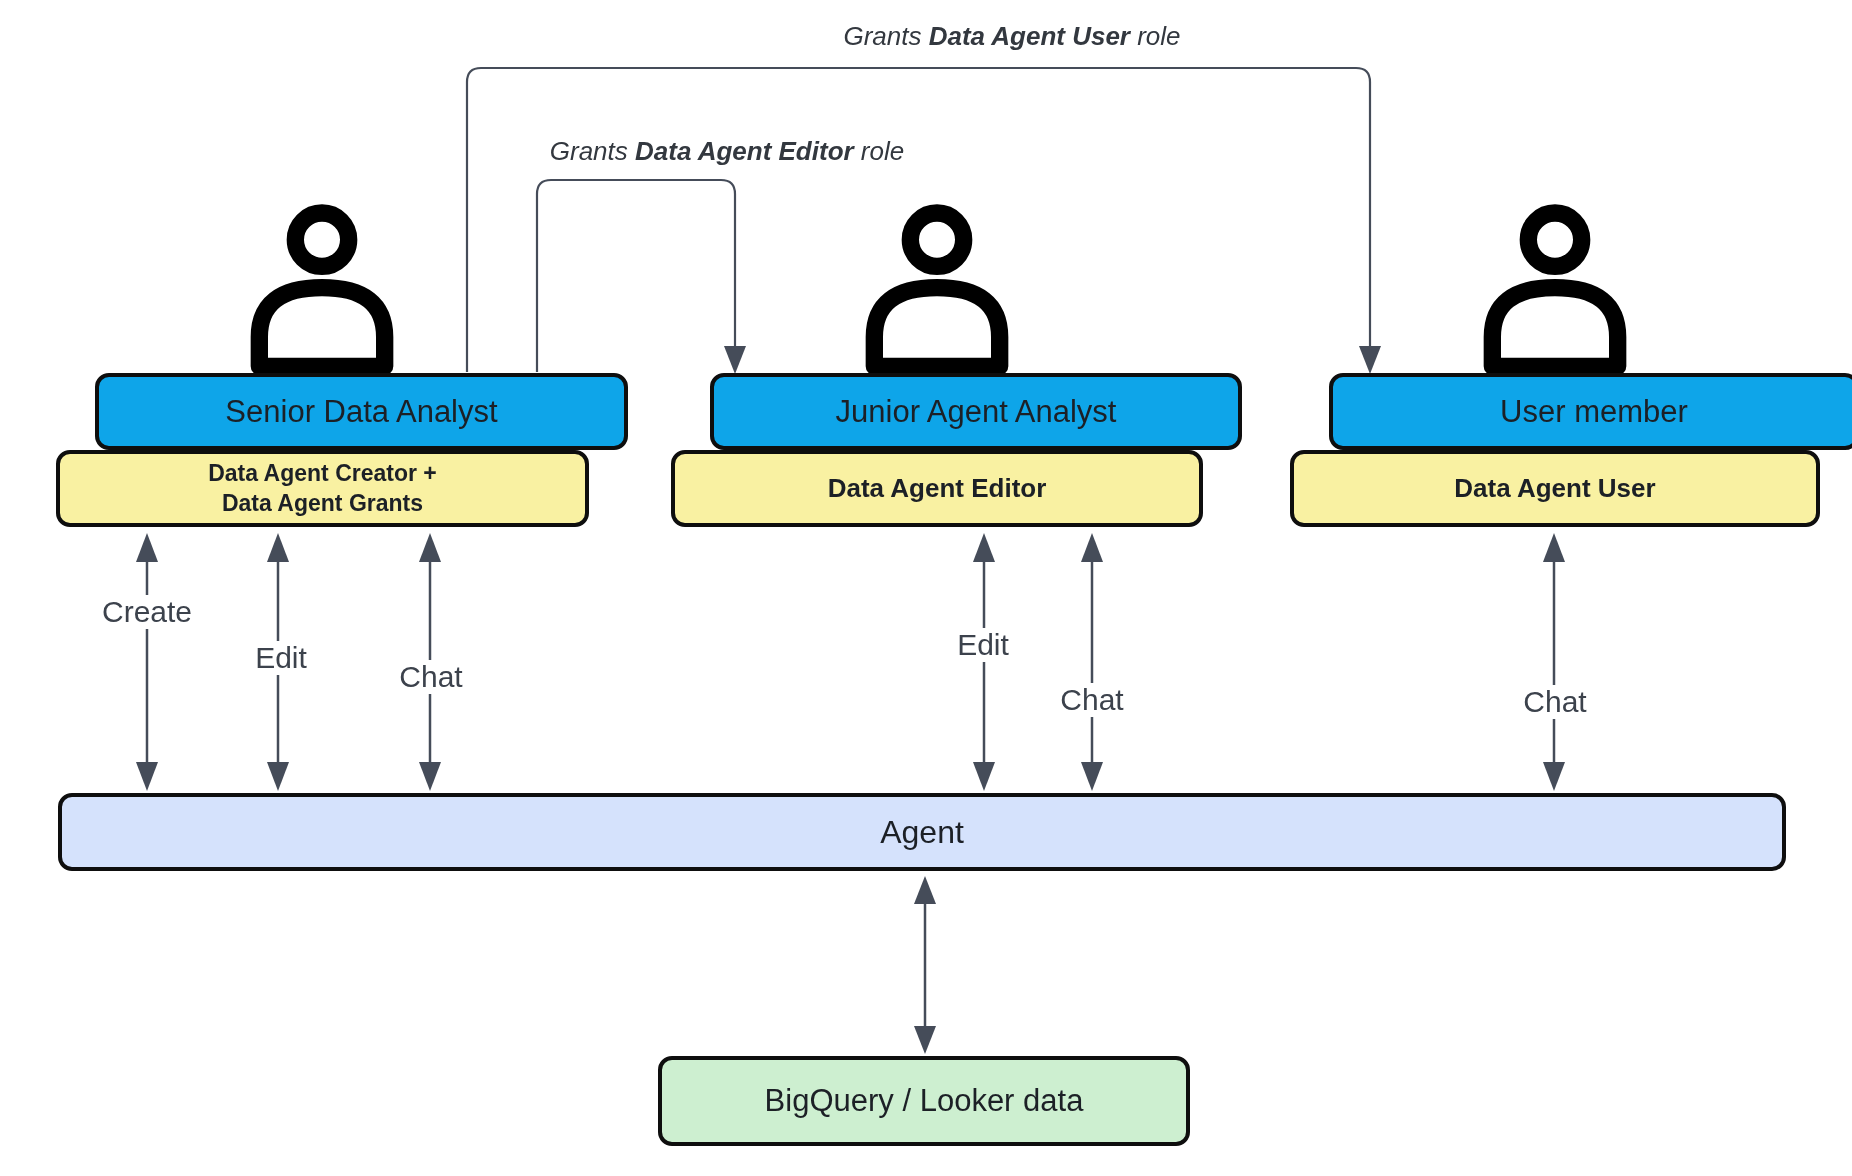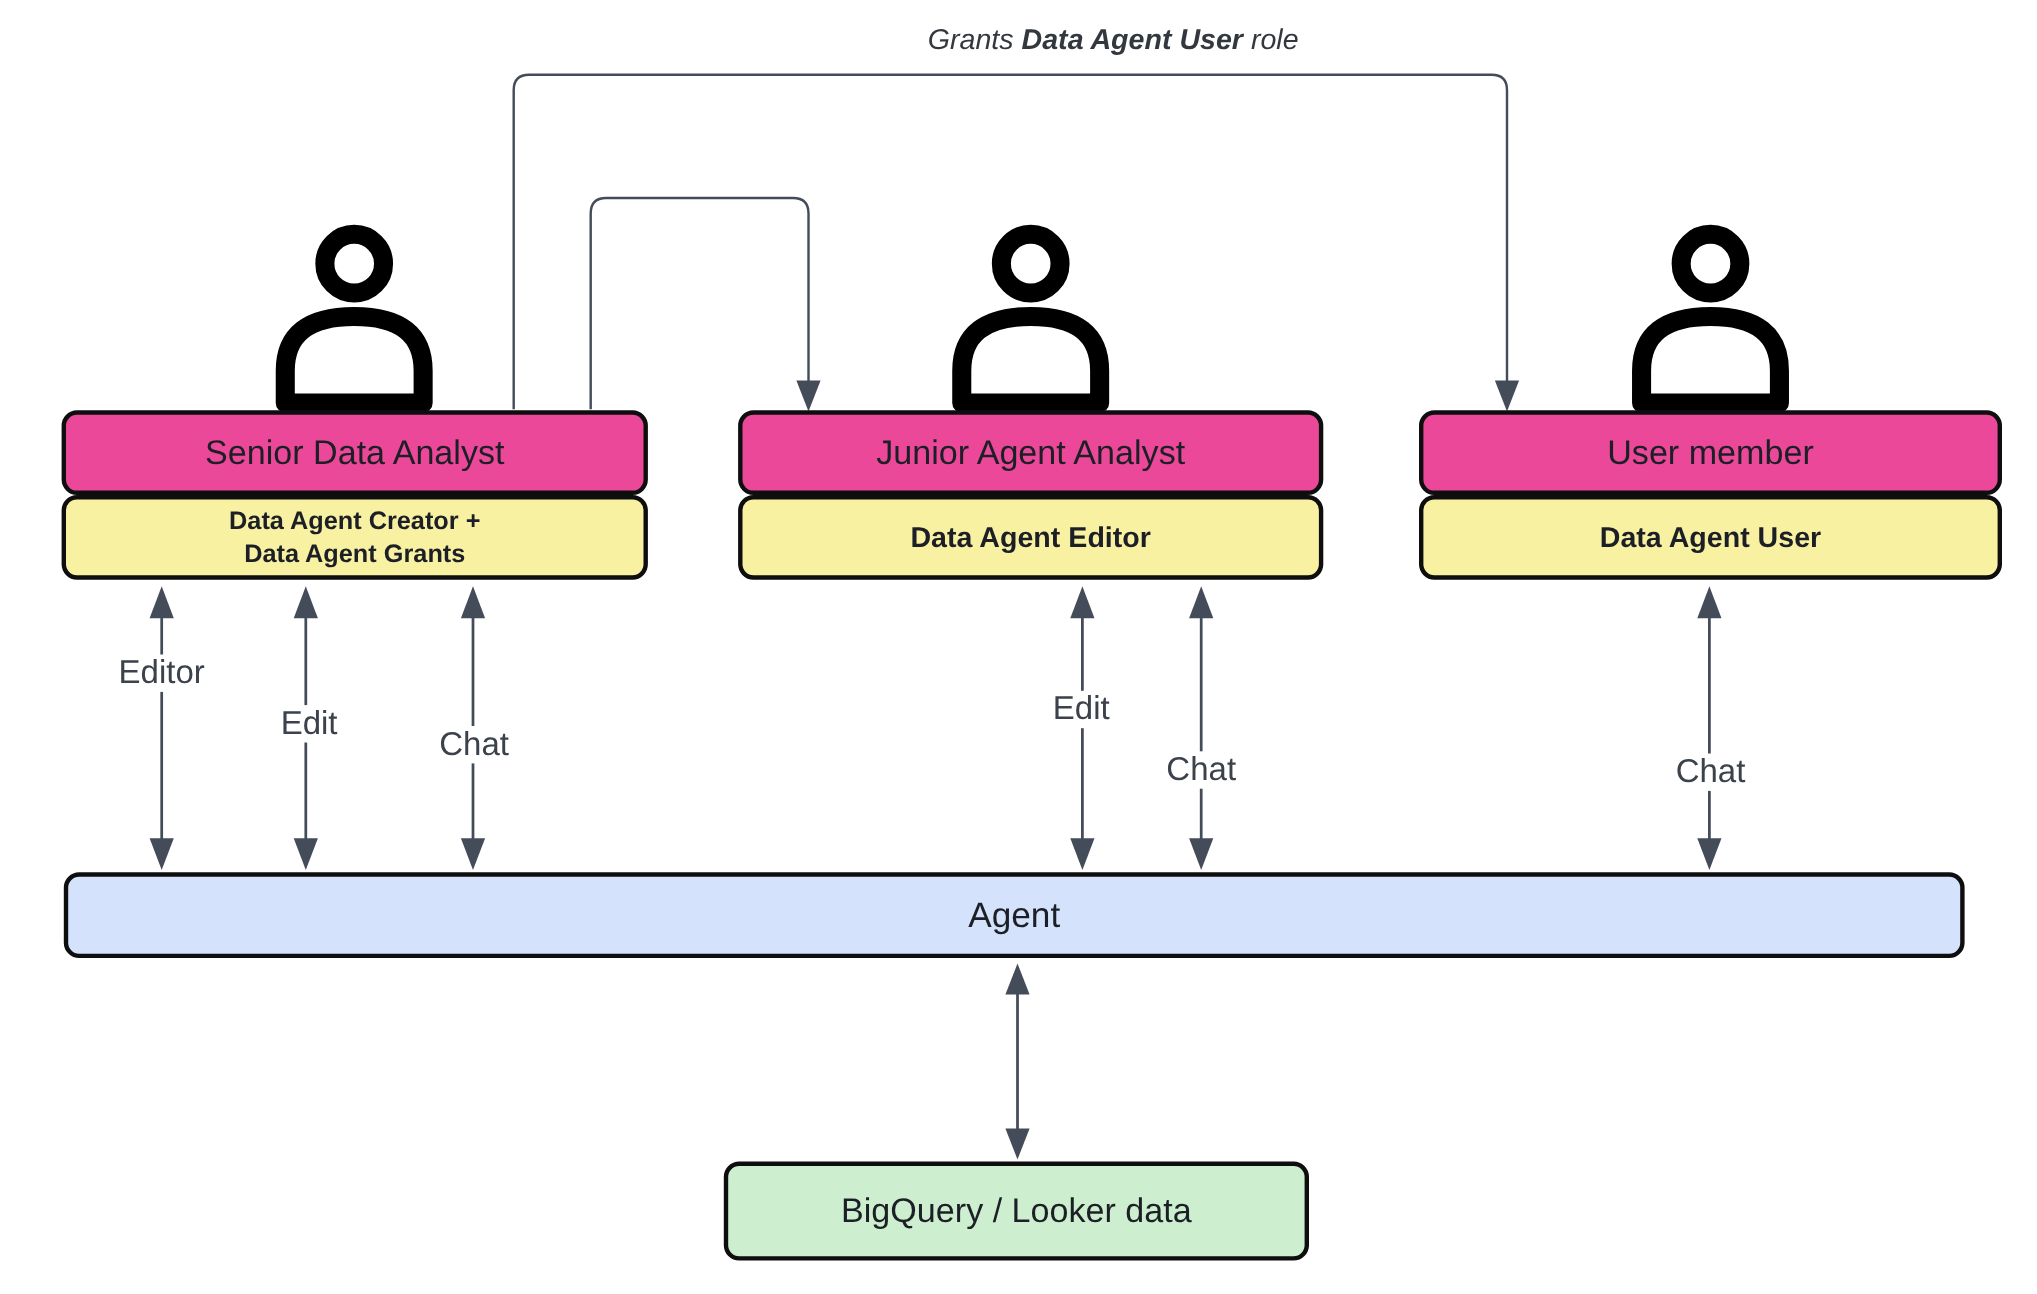--- a/index.html
+++ b/index.html
@@ -8,21 +8,21 @@
     font-family:"Liberation Sans", sans-serif; overflow:hidden;
   }
   svg.overlay { position:absolute; left:0; top:0; width:1852px; height:1176px; }
 
   .box {
     position:absolute; box-sizing:border-box;
     border:4px solid #0e0e0e; border-radius:14px;
     display:flex; align-items:center; justify-content:center;
     text-align:center; color:#1c2026;
   }
-  .title-box { background:#ec4899; font-size:31px; }
+  .title-box { background:#0ea5e9; font-size:31px;margin-left:39px; }
   .role-box  { background:#f9f1a2; font-weight:700; font-size:26px; white-space:pre-line; }
   .role-box.two-line { font-size:23px; line-height:1.3; }
   .agent-bar { background:#d5e2fc; font-size:32px; }
   .datasource-box { background:#cdefd0; font-size:31px; }
 
   .person { position:absolute; }
 
   .arrow-label {
     position:absolute; transform:translate(-50%,-50%);
     background:#ffffff; padding:0 10px;
@@ -86,20 +86,21 @@
 
     <g stroke="#454c59" stroke-width="2.5">
       <polygon points="914,904 936,904 925,876" fill="#454c59" stroke="none"></polygon>
       <line x1="925" y1="900" x2="925" y2="1030"></line>
       <polygon points="914,1026 936,1026 925,1054" fill="#454c59" stroke="none"></polygon>
     </g>
   </svg>
 
   <div class="grant-label" style="left:1012px; top:36px;"><span>Grants </span><b>Data Agent User</b><span> role</span></div>
 
+  <div class="grant-label" style="left:727px; top:151px;"><span>Grants </span><b>Data Agent Editor</b><span> role</span></div>
 
   <svg class="person" style="left:242px; top:201px;" width="160" height="176" viewBox="0 0 120 132">
     <circle cx="60" cy="29" r="20" fill="#ffffff" stroke="#000000" stroke-width="13"></circle>
     <path d="M 13 124 L 13 102 Q 13 65 60 65 Q 107 65 107 102 L 107 124 Z" fill="#ffffff" stroke="#000000" stroke-width="13" stroke-linejoin="round"></path>
   </svg>
   <svg class="person" style="left:857px; top:201px;" width="160" height="176" viewBox="0 0 120 132">
     <circle cx="60" cy="29" r="20" fill="#ffffff" stroke="#000000" stroke-width="13"></circle>
     <path d="M 13 124 L 13 102 Q 13 65 60 65 Q 107 65 107 102 L 107 124 Z" fill="#ffffff" stroke="#000000" stroke-width="13" stroke-linejoin="round"></path>
   </svg>
   <svg class="person" style="left:1475px; top:201px;" width="160" height="176" viewBox="0 0 120 132">
@@ -110,21 +111,21 @@
   <div class="box title-box" style="left:56px; top:373px; width:533px; height:77px;">Senior Data Analyst</div>
   <div class="box role-box two-line" style="left:56px; top:450px; width:533px; height:77px;">Data Agent Creator +
 Data Agent Grants</div>
 
   <div class="box title-box" style="left:671px; top:373px; width:532px; height:77px;">Junior Agent Analyst</div>
   <div class="box role-box" style="left:671px; top:450px; width:532px; height:77px;">Data Agent Editor</div>
 
   <div class="box title-box" style="left:1290px; top:373px; width:530px; height:77px;">User member</div>
   <div class="box role-box" style="left:1290px; top:450px; width:530px; height:77px;">Data Agent User</div>
 
-  <div class="arrow-label" style="left:147px; top:612px;">Editor</div>
+  <div class="arrow-label" style="left:147px; top:612px;">Create</div>
   <div class="arrow-label" style="left:281px; top:658px;">Edit</div>
   <div class="arrow-label" style="left:431px; top:677px;">Chat</div>
   <div class="arrow-label" style="left:983px; top:645px;">Edit</div>
   <div class="arrow-label" style="left:1092px; top:700px;">Chat</div>
   <div class="arrow-label" style="left:1555px; top:702px;">Chat</div>
 
   <div class="box datasource-box" style="left:658px; top:1056px; width:532px; height:90px;">BigQuery / Looker data</div>
 
   <div class="box agent-bar" style="left:58px; top:793px; width:1728px; height:78px;">Agent</div>
 

